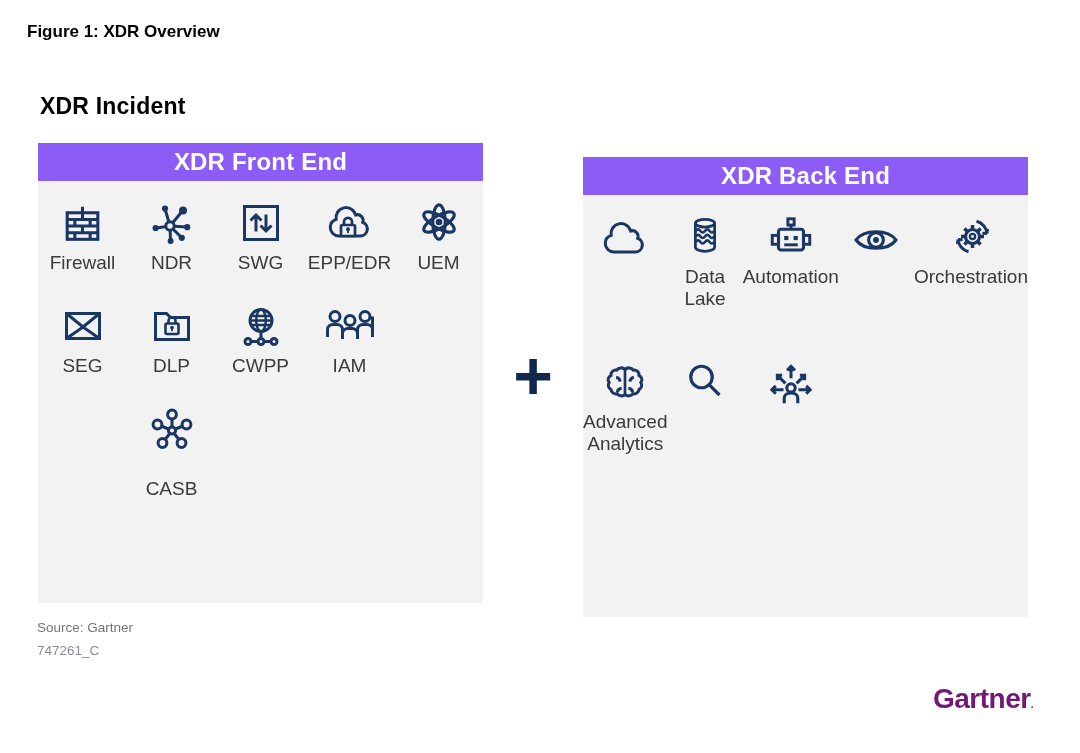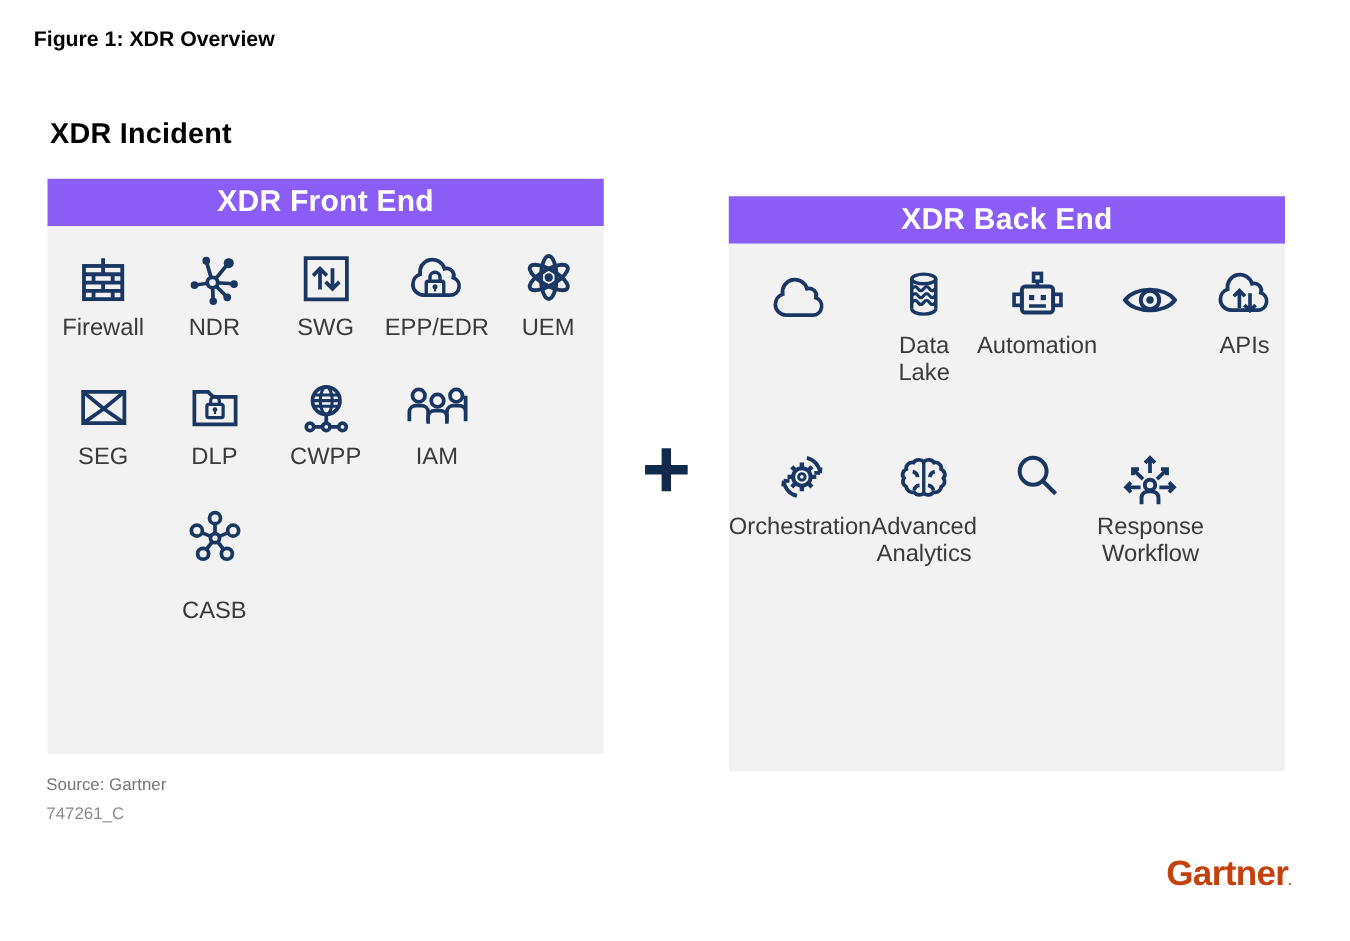--- a/index.html
+++ b/index.html
@@ -41,21 +41,21 @@
     display:flex;align-items:center;justify-content:center;
     font-size:68px;font-weight:700;color:#12294E;line-height:1;
   }
   .source-note{
     position:absolute;left:37px;top:617px;
     font-size:13.5px;color:#76767A;line-height:1.7;
   }
   .source-note .figure-id{color:#8C8C90;}
   .gartner-logo{
     position:absolute;left:933px;top:683px;
-    font-size:28px;font-weight:700;color:#c2410c;letter-spacing:-.5px;
+    font-size:28px;font-weight:700;color:#701a75;letter-spacing:-.5px;
   }
   .gartner-logo .reg{font-size:10px;font-weight:700;vertical-align:baseline;}
 </style>
 </head>
 <body>
 
 <div class="canvas">
   <div class="figure-title">Figure 1: XDR Overview</div>
   <div class="chart-title">XDR Incident</div>
 
@@ -250,29 +250,20 @@
   <div class="item">
     <span class="icon">
             <svg width="52" height="42" viewBox="0 0 48 40" fill="none" stroke="#1A3763" stroke-width="3">
               <path d="M5 20C12.5 9.5 35.5 9.5 43 20 35.5 30.5 12.5 30.5 5 20Z"></path>
               <circle cx="24" cy="20" r="7"></circle>
               <circle cx="24" cy="20" r="2.8" fill="#1A3763" stroke="none"></circle>
             </svg>
           </span>
   </div>
 
-  <div class="item">
-    <span class="icon">
-            <svg width="50" height="46" viewBox="0 0 48 46" fill="none" stroke="#1A3763">
-              <path stroke-width="3" d="M4.3 24.5a8.55 8.55 0 0 0 8.55 8.55H34.2a7.13 7.13 0 0 0 2.53-13.79 5.7 5.7 0 0 0-7.14-7.31A9.98 9.98 0 0 0 10.15 16.38 8.55 8.55 0 0 0 4.3 24.5Z"></path>
-              <path stroke-width="2.9" d="M19.5 31.5v-14M15 22l4.5-4.5L24 22M28 19.5v14M23.5 29l4.5 4.5L32.5 29"></path>
-            </svg>
-          </span>
-    <span class="label">APIs</span>
-  </div>
 
   <div class="item">
     <span class="icon">
             <svg width="48" height="46" viewBox="0 0 48 42" fill="none" stroke="#1A3763">
               <g stroke-width="3.5">
                 <path d="M33 19.5h4M30.8 24.8l2.8 2.8M25.5 27v4M20.2 24.8l-2.8 2.8M18 19.5h-4M20.2 14.2l-2.8-2.8M25.5 12V8M30.8 14.2l2.8-2.8"></path>
               </g>
               <circle cx="25.5" cy="19.5" r="7" stroke-width="3.2"></circle>
               <circle cx="25.5" cy="19.5" r="2.6" stroke-width="2.3" fill="#F2F2F3"></circle>
               <g stroke-width="3">
@@ -314,22 +305,20 @@
   <div class="item">
     <span class="icon">
             <svg width="50" height="48" viewBox="0 0 48 46" fill="none" stroke="#1A3763">
               <g stroke-width="2.9">
                 <path d="M24 19.5V8.2M20.2 11.8 24 8l3.8 3.8M16.8 30.5H5.8M9.4 26.7 5.6 30.5l3.8 3.8M31.2 30.5h11M38.6 26.7l3.8 3.8-3.8 3.8M18.6 24.3l-7.4-7.4M10.9 21.2v-4.6h4.6M29.4 24.3l7.4-7.4M37.1 21.2v-4.6h-4.6"></path>
               </g>
               <circle cx="24" cy="28.7" r="4" stroke-width="3" fill="#F2F2F3"></circle>
               <path stroke-width="3" d="M17.5 43.5v-5.2c0-3 2.9-4.8 6.5-4.8s6.5 1.8 6.5 4.8v5.2"></path>
             </svg>
           </span>
-    <span class="label">Response
-Workflow</span>
   </div>
 </div>
   </section>
 
   <div class="source-note">
     <div>Source: Gartner</div>
     <div class="figure-id">747261_C</div>
   </div>
 
   <div class="gartner-logo"><span>Gartner</span><span class="reg">.</span></div>

